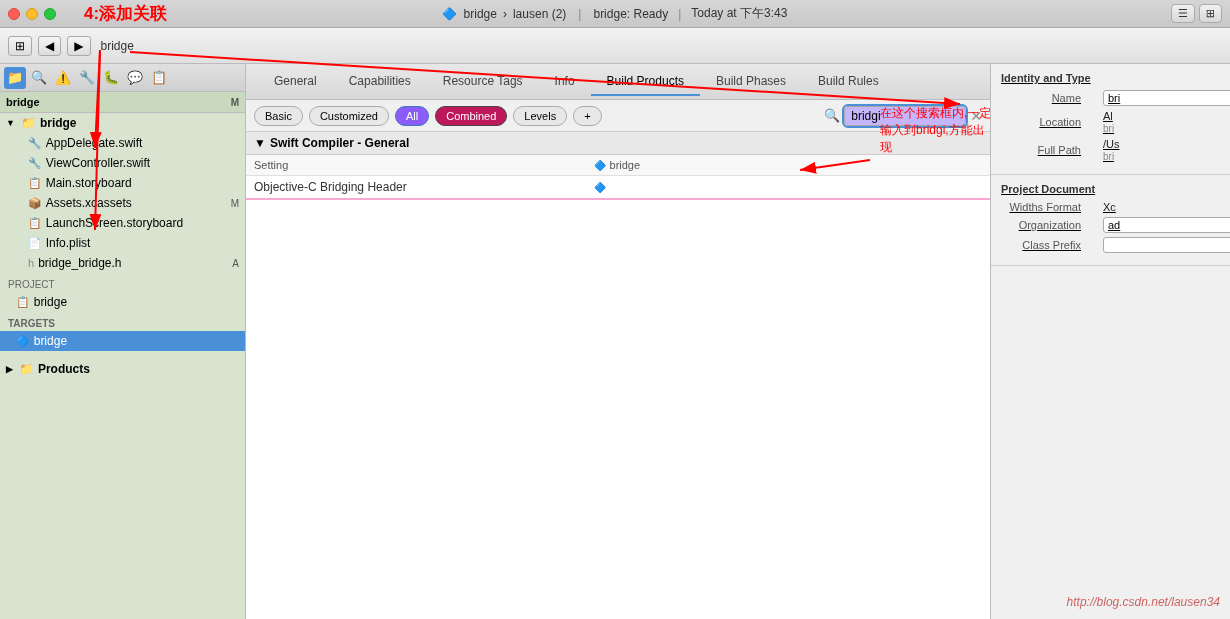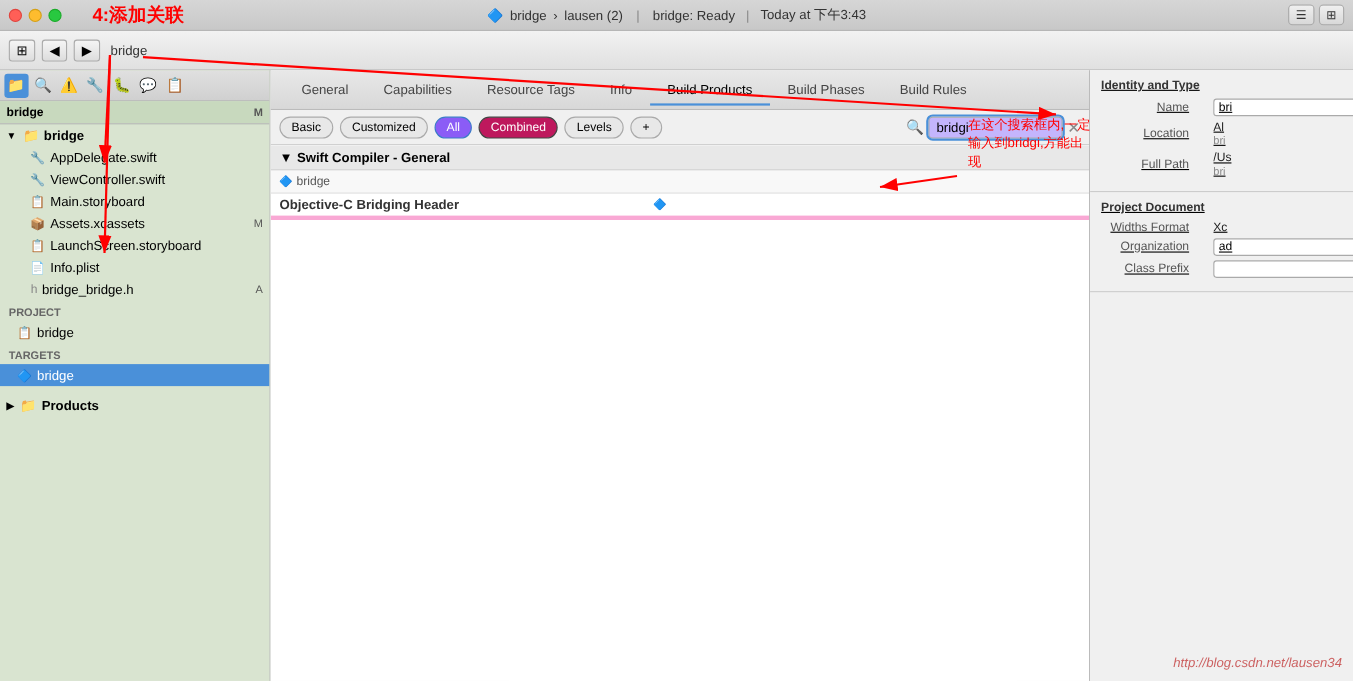--- a/index.html
+++ b/index.html
@@ -211,24 +211,23 @@
       padding: 4px 8px;
       background: #f8f8f8;
       border-bottom: 1px solid #e0e0e0;
       font-size: 11px;
       color: #555;
     }
     .settings-row {
       display: flex;
       align-items: center;
       padding: 3px 8px;
-      border-bottom: 4px solid #f9a8d4;
+      border-bottom: 2px solid #f9a8d4;
       font-size: 12px;
       min-height: 24px;
-      font-weight: bold;
     }
     .setting-name { flex: 0 0 340px; color: #333; }
     .setting-value { flex: 1; color: #555; display: flex; align-items: center; gap: 4px; }
     .xcode-icon { color: #4a90d9; font-size: 10px; }
 
     
     .right-sidebar {
       width: 240px;
       background: #f0f0f0;
       border-left: 1px solid #bbb;
@@ -413,21 +412,21 @@
         <span style="font-size:11px;">📄</span>
         <span>Info.plist</span>
       </div>
 
       <div class="sidebar-item" style="padding-left: 28px;">
         <span style="font-size:11px; color:#888;">h</span>
         <span>bridge_bridge.h</span>
         <span class="badge">A</span>
       </div>
 
-      <div style="padding: 6px 8px 2px 8px; font-size: 10px; font-weight: bold; color: #666;">
+      <div style="padding: 6px 8px 2px 8px; font-size: 10px; font-weight: normal; color: #666;">
         <span>PROJECT</span>
       </div>
       <div class="sidebar-item" style="padding-left: 16px;">
         <span style="font-size:11px; color:#4a90d9;">📋</span>
         <span>bridge</span>
       </div>
 
       <div style="padding: 6px 8px 2px 8px; font-size: 10px; font-weight: bold; color: #666;">
         <span>TARGETS</span>
       </div>
@@ -471,20 +470,21 @@
       </div>
 
       <div class="build-settings-content">
 
         <div class="settings-section-header">
           <span>▼</span>
           <span>Swift Compiler - General</span>
         </div>
 
         <div class="settings-row-header">
+          <div style="flex: 0 0 340px;">Setting</div>
           <div style="flex: 1;">
             <span class="xcode-icon">🔷</span>
             <span>bridge</span>
           </div>
         </div>
 
         <div class="settings-row">
           <div class="setting-name">Objective-C Bridging Header</div>
           <div class="setting-value">
             <span class="xcode-icon">🔷</span>

